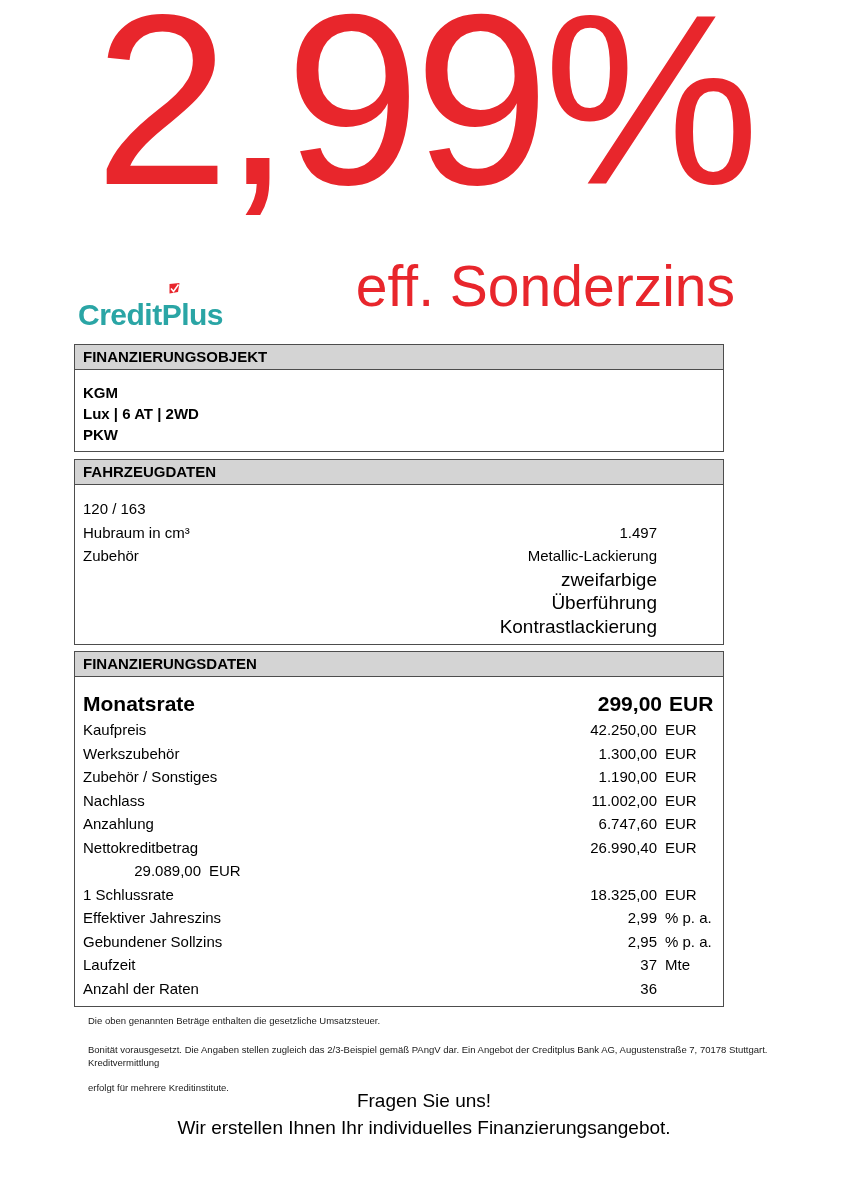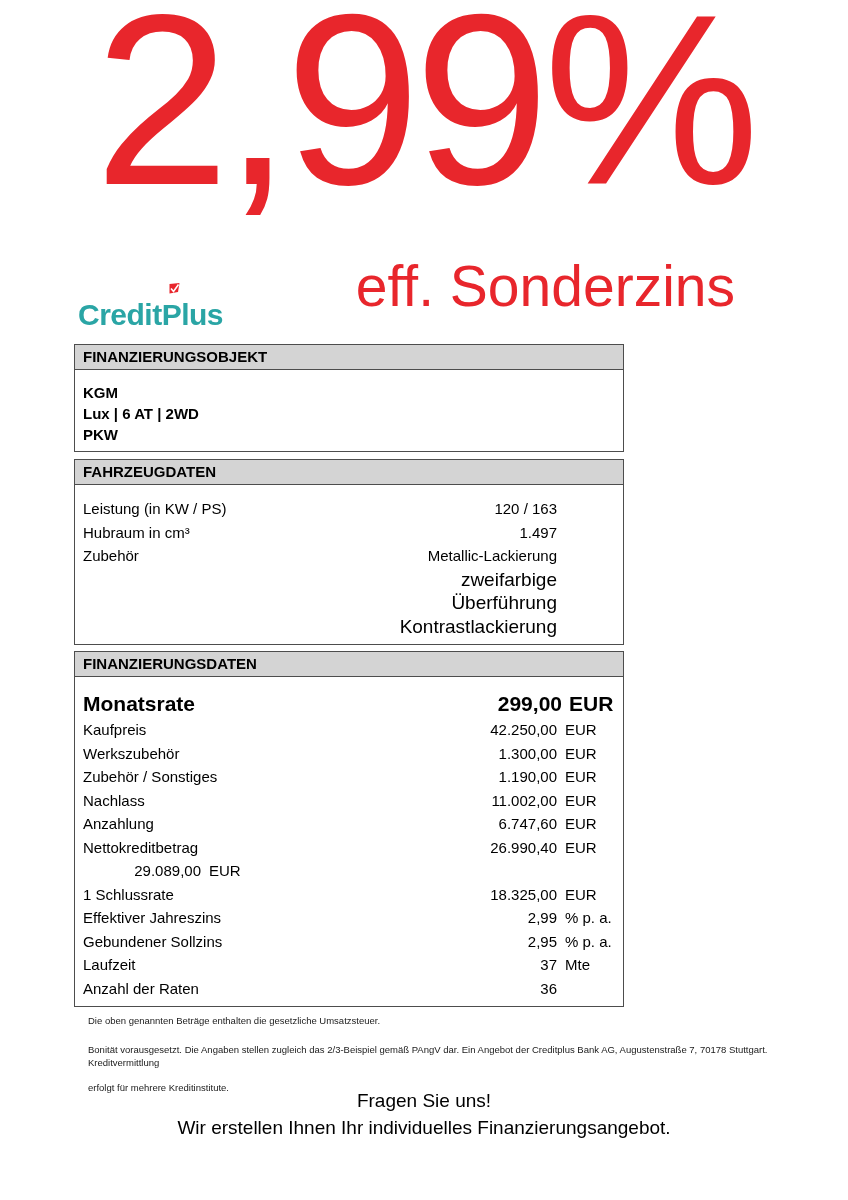--- a/index.html
+++ b/index.html
@@ -68,21 +68,21 @@
     left: 7px;
     top: -17px;
     width: 11px;
     height: 15px;
   }
 
   
   .panel {
     position: absolute;
     left: 74px;
-    width: 550px;
+    width: 650px;
     border: 1px solid #4d4d4d;
     box-sizing: border-box;
     background: #ffffff;
   }
   .panel-head {
     background: #d4d4d4;
     border-bottom: 1px solid #4d4d4d;
     font-size: 15px;
     font-weight: bold;
     padding: 3px 0 4px 8px;
@@ -191,21 +191,20 @@
     <div class="obj-line">KGM</div>
     <div class="obj-line">Lux | 6 AT | 2WD</div>
     <div class="obj-line">PKW</div>
   </div>
 </div>
 
 <div class="panel" style="top:459px;">
   <div class="panel-head">FAHRZEUGDATEN</div>
   <div class="panel-body">
     <div class="row no-unit">
-      <span class="label">Leistung (in KW / PS)</span>
       <span class="value">120 / 163</span>
     </div>
     <div class="row no-unit">
       <span class="label">Hubraum in cm³</span>
       <span class="value">1.497</span>
     </div>
     <div class="row no-unit">
       <span class="label">Zubehör</span>
       <span class="value">Metallic-Lackierung</span>
     </div>

